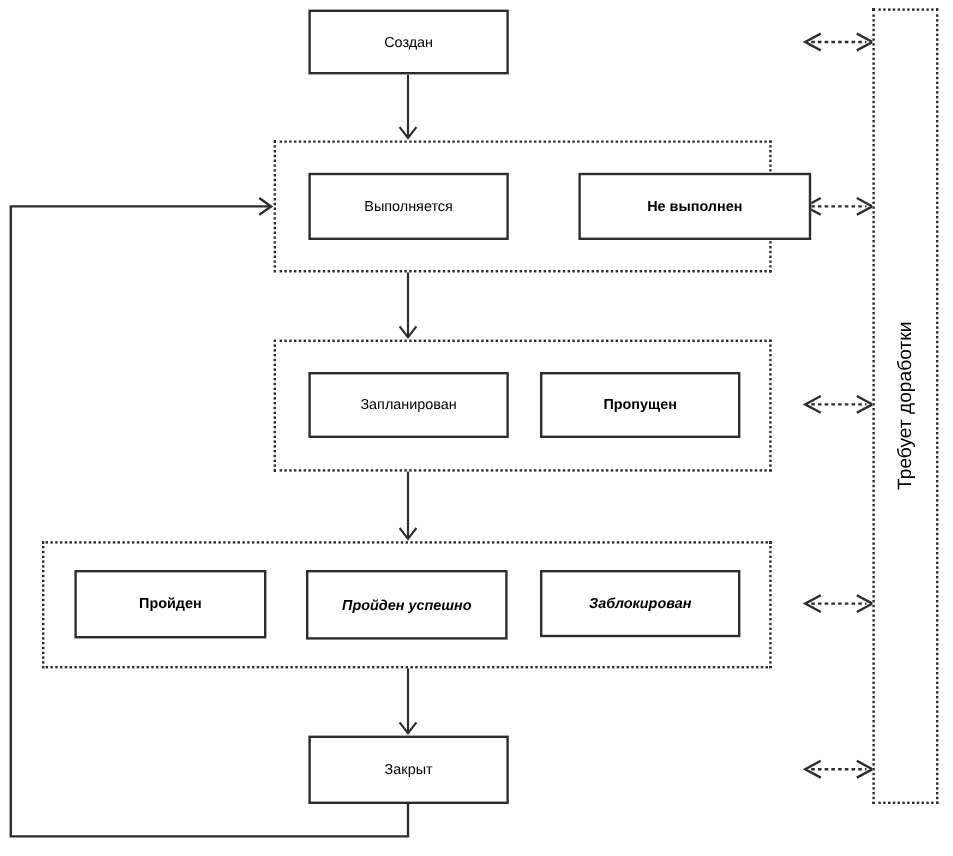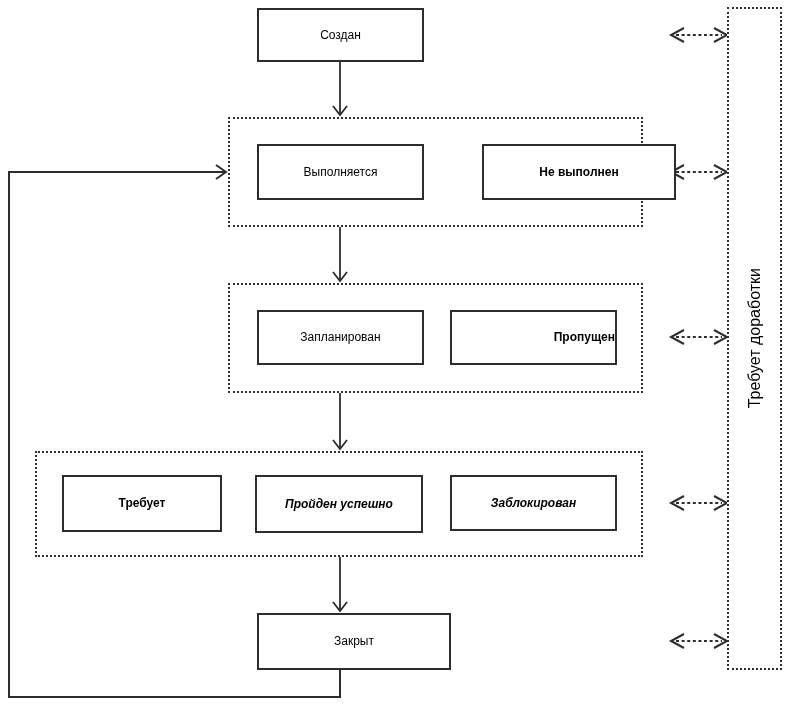--- a/index.html
+++ b/index.html
@@ -49,26 +49,26 @@
     font-size:16px;
     white-space:nowrap;
   }
   
   .n-created{left:257px;top:8px;width:167px;height:54px;}
   .g-scheduled{left:228px;top:117px;width:415px;height:110px;}
   .n-planned{left:257px;top:144px;width:167px;height:56px;}
   .n-notexec{left:450px;top:144px;width:194px;height:56px;margin-left:32px;}
   .g-running{left:228px;top:283px;width:415px;height:110px;}
   .n-inprogress{left:257px;top:310px;width:167px;height:55px;}
-  .n-skipped{left:450px;top:310px;width:167px;height:55px;justify-content:flex-end;}
+  .n-skipped{left:450px;top:310px;width:167px;height:55px;}
   .g-result{left:35px;top:451px;width:608px;height:106px;}
   .n-failed{left:62px;top:475px;width:160px;height:57px;}
   .n-passed{left:255px;top:475px;width:168px;height:58px;padding:0 28px;font-style:italic;}
   .n-blocked{left:450px;top:475px;width:167px;height:56px;font-style:italic;}
-  .n-closed{left:257px;top:613px;width:194px;height:57px;}
+  .n-closed{left:257px;top:613px;width:167px;height:57px;}
 </style>
 </head>
 <body>
 
 <div class="canvas">
 
   <svg class="wires" viewBox="0 0 794 713" xmlns="http://www.w3.org/2000/svg" fill="none" stroke="#2d2d2d" stroke-width="1.8" stroke-linecap="butt" stroke-linejoin="miter">
 
     <g>
       <line x1="340" y1="62" x2="340" y2="115"></line>
@@ -138,21 +138,21 @@
   </div>
 
   <div class="node n-inprogress">
     <span>Запланирован</span>
   </div>
   <div class="node bold n-skipped">
     <span>Пропущен</span>
   </div>
 
   <div class="node bold n-failed">
-    <span>Требует</span>
+    <span>Пройден</span>
   </div>
   <div class="node bold n-passed">
     <span>Пройден успешно</span>
   </div>
   <div class="node bold n-blocked">
     <span>Заблокирован</span>
   </div>
 
   <div class="node n-closed">
     <span>Закрыт</span>

